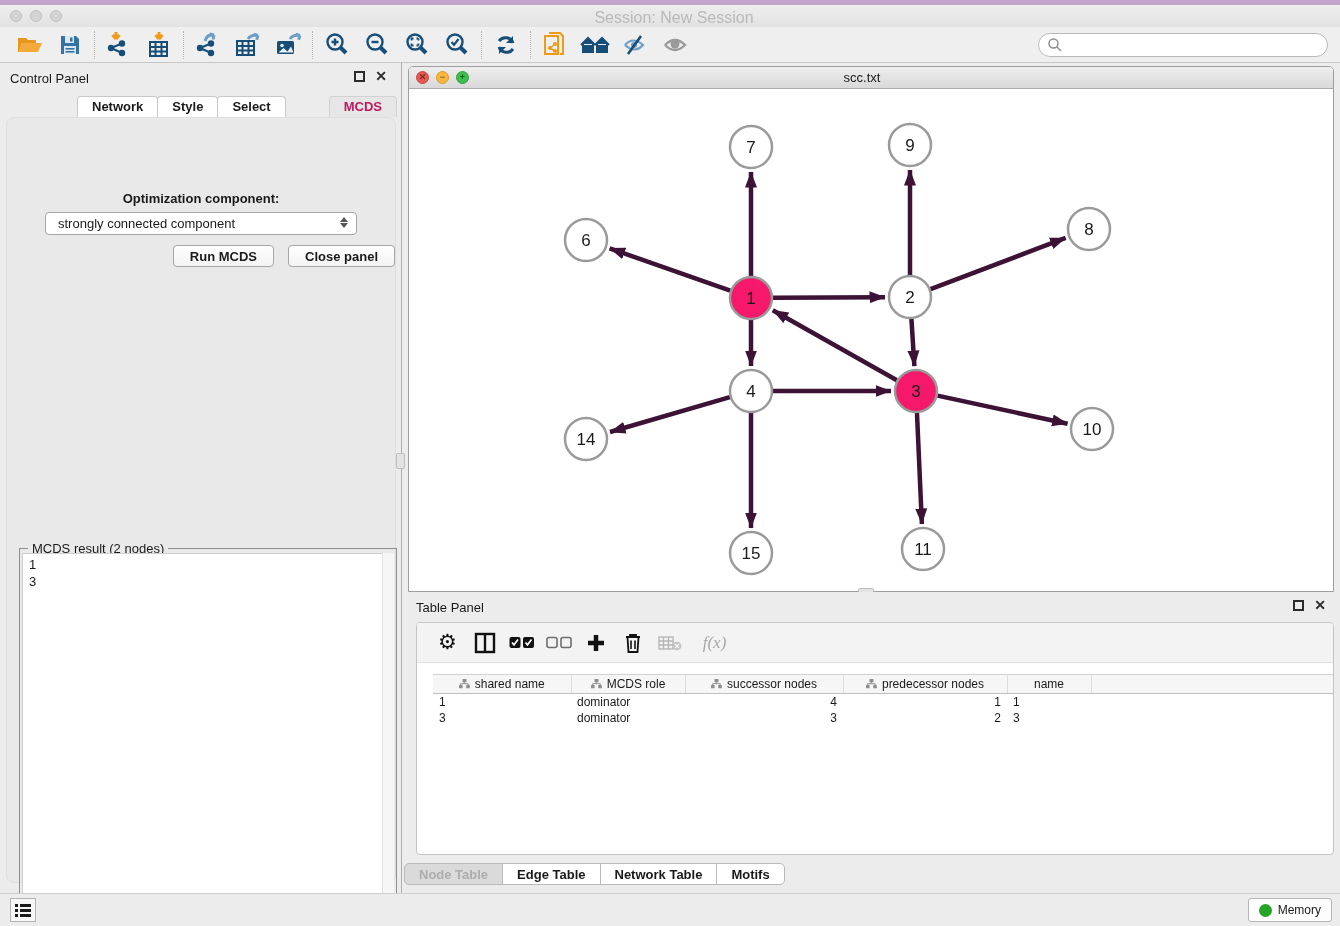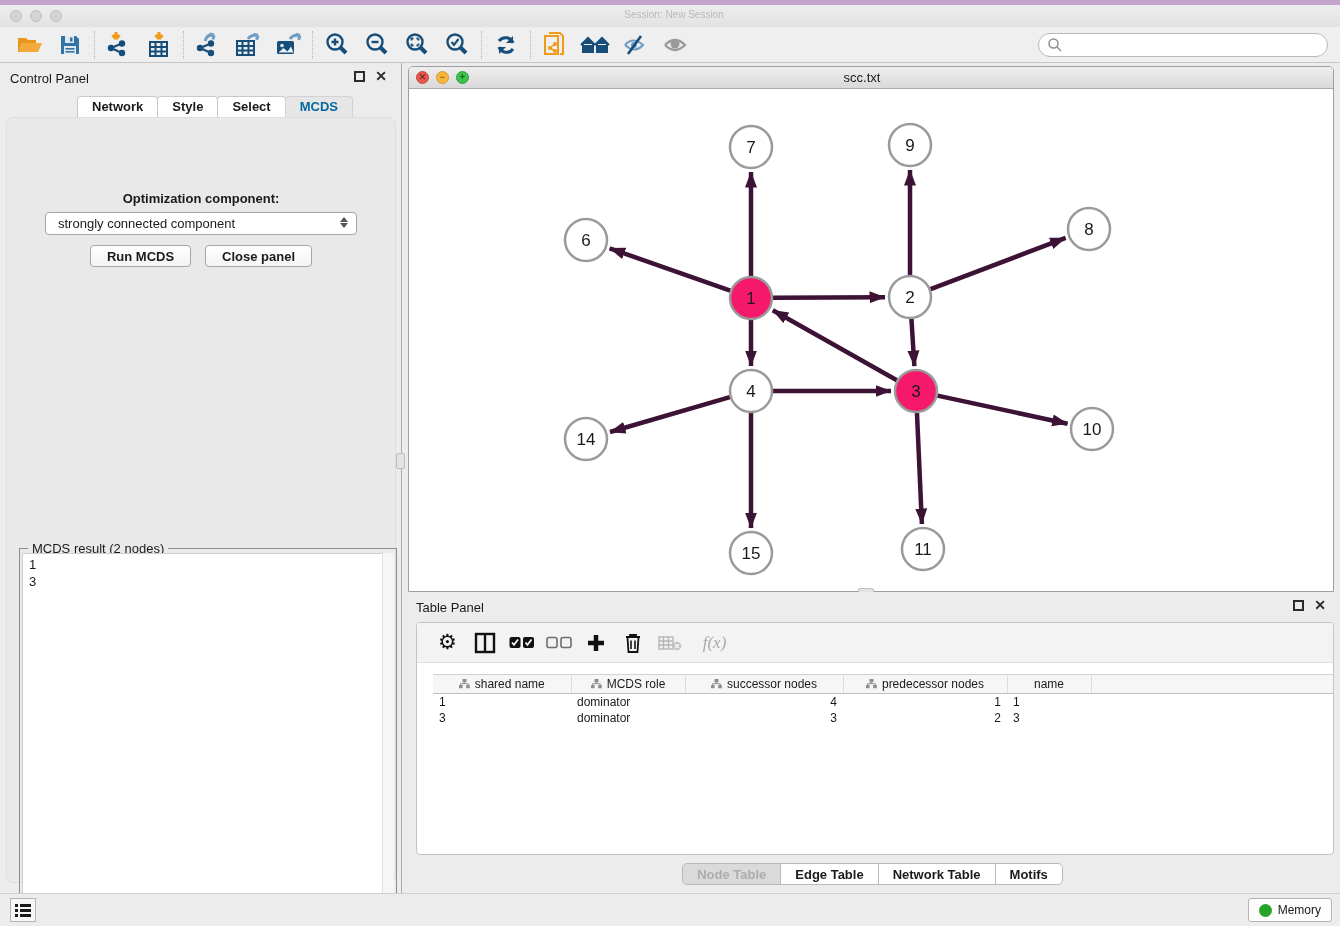--- a/index.html
+++ b/index.html
@@ -4,47 +4,47 @@
 <style>
   * { margin:0; padding:0; box-sizing:border-box; }
   html,body { width:1340px; height:926px; }
   body { font-family:"Liberation Sans", sans-serif; background:#ECECEC; position:relative; overflow:hidden; color:#1a1a1a; }
 
   
   .purple-strip { position:absolute; left:0; top:0; width:1340px; height:5px; background:#C3A5CC; }
   .titlebar { position:absolute; left:0; top:5px; width:1340px; height:22px; background:linear-gradient(#EDEDED,#E2E2E2); }
   .traffic-inactive { position:absolute; left:10px; top:5px; display:flex; gap:8px; }
   .traffic-inactive span { width:12px; height:12px; border-radius:50%; background:#D4D4D4; border:1px solid #BFBFBF; }
-  .app-title { position:absolute; left:0; right:0; top:4px; text-align:center; font-size:10px; color:#B9B9B9;padding-left:8px; }
+  .app-title { position:absolute; left:0; right:0; top:4px; text-align:center; font-size:16px; color:#B9B9B9;padding-left:8px; }
 
   .toolbar { position:absolute; left:0; top:27px; width:1340px; height:36px; background:#EFEFEF; border-bottom:1px solid #C6C6C6; display:flex; align-items:center; padding-left:10px; }
   .tb-btn { width:40px; height:30px; display:flex; align-items:center; justify-content:center; }
   .tb-sep { width:1px; height:28px; margin:0 4px; border-left:1px dotted #B5B5B5; }
   .searchbox { position:absolute; right:12px; top:33px; width:290px; height:24px; background:#fff; border:1px solid #B9B9B9; border-radius:12px; display:flex; align-items:center; padding-left:8px; }
 
   
   .control-panel { position:absolute; left:0; top:63px; width:402px; height:830px; background:#ECECEC; border-right:1px solid #ADADAD; }
   .panel-header { position:absolute; left:0; top:6px; width:100%; height:20px; }
   .panel-header .ph-title { position:absolute; left:10px; top:2px; font-size:13px; color:#1a1a1a; }
   .ph-icons { position:absolute; right:14px; top:2px; display:flex; gap:10px; align-items:center; }
   .float-glyph { width:11px; height:11px; border:2px solid #2b2b2b; display:inline-block; }
   .close-glyph { font-size:14px; font-weight:bold; color:#2b2b2b; line-height:11px; }
 
   .cp-tabs { position:absolute; left:77px; top:33px; display:flex; }
   .cp-tab { height:21px; padding:2px 14px 0 14px; background:#fff; border:1px solid #C8C8C8; border-bottom:none; border-radius:4px 4px 0 0; font-size:13px; font-weight:bold; color:#1a1a1a; margin-right:-1px; text-align:center; }
-  .cp-tab.active { background:#E6E6E6; color:#0369a1; border-color:#D2D2D2; }
+  .cp-tab.active { background:#E6E6E6; color:#be185d; border-color:#D2D2D2;margin-left:44px; }
 
   .cp-body { position:absolute; left:6px; top:54px; width:390px; height:766px; background:#E9E9E9; border:1px solid #DEDEDE; border-radius:8px; }
   .opt-label { position:absolute; left:0; width:100%; top:73px; text-align:center; font-size:13px; font-weight:bold; }
   .criterion-select { position:absolute; left:38px; top:94px; width:312px; height:23px; background:#fff; border:1px solid #A6A6A6; border-radius:4px; font-size:13px; display:flex; align-items:center; padding-left:12px; }
   .stepper { position:absolute; right:8px; top:4px; display:flex; flex-direction:column; align-items:center; gap:1px; }
   .stepper i { width:0; height:0; border-left:4px solid transparent; border-right:4px solid transparent; }
   .stepper .up { border-bottom:5px solid #555; }
   .stepper .dn { border-top:5px solid #555; }
-  .cp-buttons { position:absolute; left:0; width:100%; top:127px; display:flex; justify-content:center; gap:14px; }
+  .cp-buttons { position:absolute; left:0; width:100%; top:127px; display:flex; justify-content:flex-end; gap:14px; }
   .btn { height:22px; background:linear-gradient(#FFFFFF,#F3F3F3); border:1px solid #A6A6A6; border-radius:4px; font-size:13px; font-weight:bold; padding:0 16px; display:flex; align-items:center; color:#1a1a1a; }
 
   .result-group { position:absolute; left:12px; top:430px; width:378px; height:383px; border:1px solid #8F8F8F; }
   .result-title { position:absolute; left:8px; top:-8px; background:#E9E9E9; padding:0 4px; font-size:13px; }
   .result-text { position:absolute; left:2px; top:4px; right:2px; bottom:2px; background:#fff; border:1px solid #CFCFCF; font-size:13px; line-height:17px; padding:2px 0 0 6px; white-space:pre-line; }
   .result-scroll { position:absolute; right:2px; top:4px; width:12px; bottom:2px; background:#F6F6F6; border-left:1px solid #E2E2E2; }
 
   .v-splitter-grip { position:absolute; left:396px; top:453px; width:9px; height:16px; background:#E3E3E3; border:1px solid #BDBDBD; border-radius:2px; }
 
   
@@ -69,21 +69,21 @@
   .tp-btn { width:37px; height:30px; display:flex; align-items:center; justify-content:center; }
   .gear-glyph { font-size:21px; color:#111; font-family:"DejaVu Sans", sans-serif; line-height:1; }
   .fx-glyph { font-family:"Liberation Serif", serif; font-style:italic; font-size:17px; color:#A9A9A9;margin-left:16px; }
 
   table.node-table { position:absolute; left:16px; top:51px; width:100%; border-collapse:collapse; table-layout:fixed; }
   table.node-table th { height:19px; background:#F6F6F6; border-top:1px solid #D2D2D2; border-bottom:1px solid #BFBFBF; border-right:1px solid #DCDCDC; font-size:12px; font-weight:normal; color:#1a1a1a; }
   table.node-table th .th-inner { display:flex; align-items:center; justify-content:center; gap:5px; }
   table.node-table td { height:16px; font-size:12px; color:#1a1a1a; padding:0 6px; }
   td.al { text-align:left; } td.ar { text-align:right; }
 
-  .tp-tabs { position:absolute; left:0; right:0; bottom:8px; display:flex; justify-content:center; }
+  .tp-tabs { position:absolute; left:0; right:0; bottom:8px; display:flex; }
   .tp-tab { height:22px; padding:3px 14px 0 14px; background:#fff; border:1px solid #B9B9B9; margin-right:-1px; font-size:13px; font-weight:bold; color:#1a1a1a; }
   .tp-tab:first-child { border-radius:5px 0 0 5px; }
   .tp-tab:last-child { border-radius:0 5px 5px 0; }
   .tp-tab.active { background:#DADADA; color:#ADADAD; border-color:#B9B9B9; }
 
   
   .statusbar { position:absolute; left:0; top:893px; width:1340px; height:33px; background:#ECECEC; border-top:1px solid #CFCFCF; }
   .list-btn { position:absolute; left:10px; top:4px; width:26px; height:24px; background:#F6F6F6; border:1px solid #B5B5B5; display:flex; align-items:center; justify-content:center; }
   .memory-btn { position:absolute; right:8px; top:4px; height:24px; background:#FDFDFD; border:1px solid #B5B5B5; border-radius:3px; display:flex; align-items:center; gap:6px; padding:0 10px; font-size:12px; }
   .mem-dot { width:13px; height:13px; border-radius:50%; background:#27A327; }

